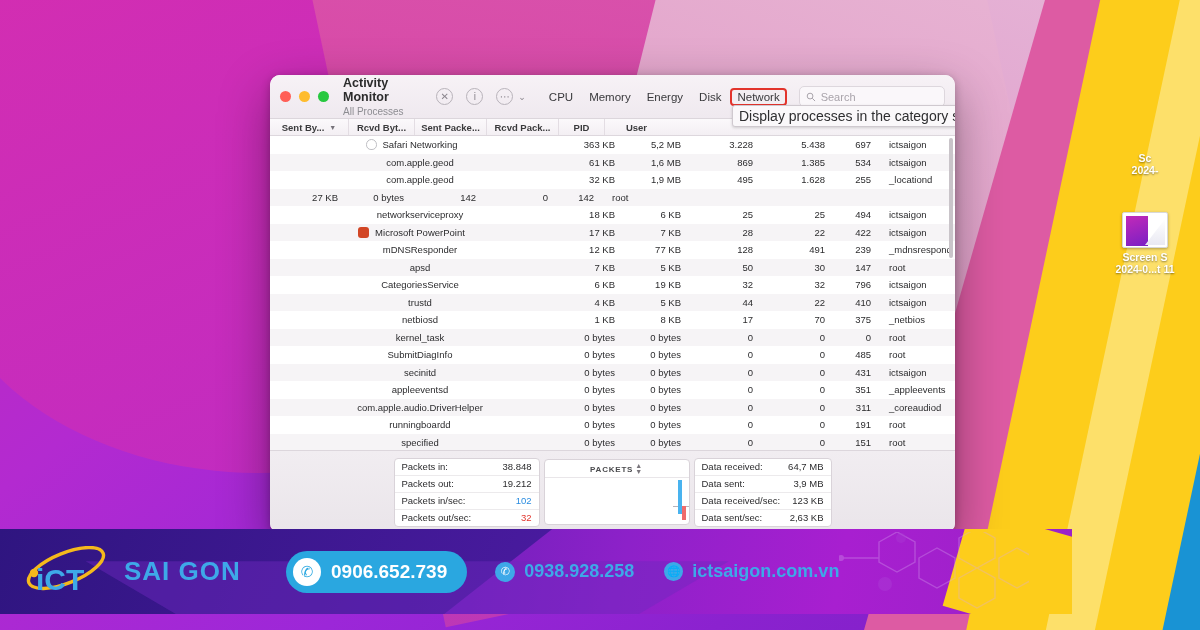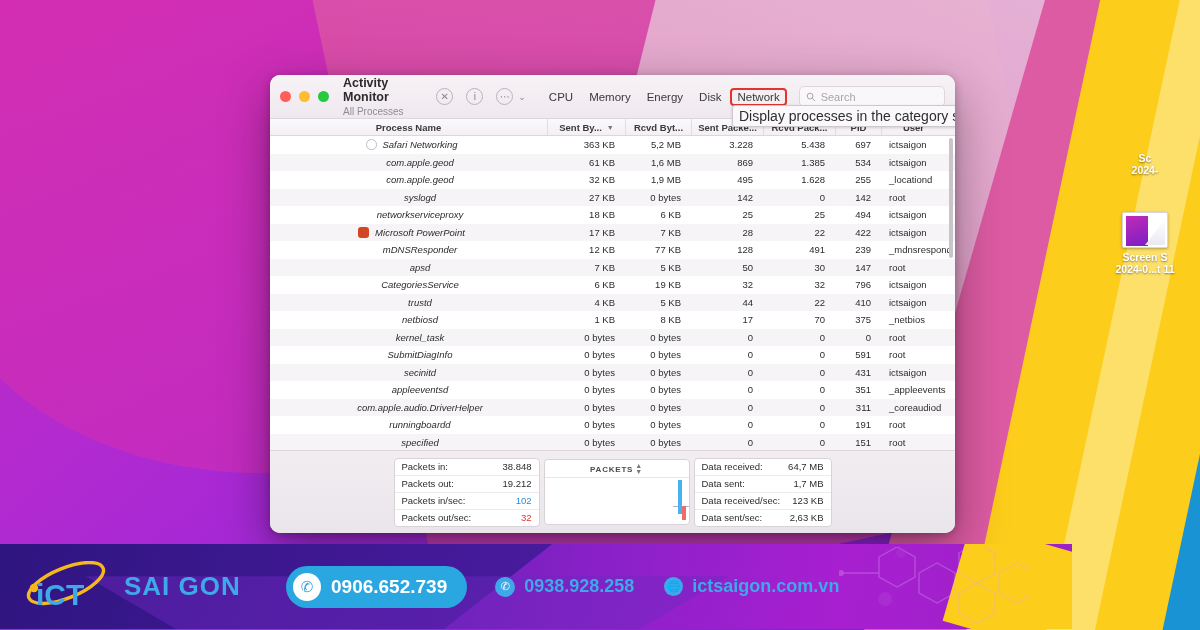--- a/index.html
+++ b/index.html
@@ -139,21 +139,21 @@
   .c-rpk    { width: 72px; }
   .c-pid    { width: 46px; }
   .c-user   { width: 64px; }
 
   .tbody { height: 316px; overflow: hidden; position: relative; }
   .row {
     display: flex; height: 17.5px; align-items: center; font-size: 9.5px; color: #2c2c2e;
   }
   .row.alt { background: #f6f4f6; }
   .row .cell { display: flex; align-items: center; height: 100%; }
-  .row .c-name { justify-content: flex-start; padding-left: 6px; gap: 6px; font-style: italic; }
+  .row .c-name { justify-content: flex-start; padding-left: 6px; gap: 6px; }
   .row .c-sent, .row .c-rcvd, .row .c-spk, .row .c-rpk, .row .c-pid {
     justify-content: flex-end; padding-right: 10px;
   }
   .row .c-user { justify-content: flex-start; padding-left: 8px; }
 
   .pico { width: 11px; height: 11px; flex: none; }
   .pico.safari {
     border: 1.4px solid #bfbfc4; border-radius: 50% 50% 45% 45%;
   }
   .pico.ppt { border-radius: 3px; background: #d24625; }
@@ -203,21 +203,21 @@
     position: absolute; right: 3px; bottom: 4px; width: 4px; height: 14px;
     background: #f06c6c;
   }
   .baseline {
     position: absolute; right: 0; bottom: 17px; width: 16px; height: 1.5px;
     background: #b8b3ba;
   }
 
   
   #banner {
-    position: absolute; left: 0; bottom: 1px; width: 1072px; height: 85px;
+    position: absolute; left: 0; bottom: 16px; width: 1072px; height: 85px;
     overflow: hidden;
     background: linear-gradient(100deg,#3a1a8f 0%,#5a1fb0 28%,#8d21c9 58%,#a81fd0 78%,#9a22c8 100%);
   }
   .bn-shape1 {
     position: absolute; left: 0; top: 0; width: 56%; height: 100%;
     background: linear-gradient(110deg,#2f1580 0%,#4c1ba2 100%);
     clip-path: polygon(0 0, 92% 0, 74% 100%, 0 100%);
   }
   .bn-shape2 {
     position: absolute; left: 8%; bottom: 0; width: 60%; height: 62%;
@@ -327,21 +327,20 @@
         <circle cx="6.5" cy="6.5" r="4.6" fill="none" stroke="#a9a4ab" stroke-width="1.6"></circle>
         <line x1="10" y1="10" x2="14.5" y2="14.5" stroke="#a9a4ab" stroke-width="1.6"></line>
       </svg>
       <span class="ph">Search</span>
     </div>
 
     <div class="tooltip">Display processes in the category specified</div>
   </div>
 
   <div class="thead">
-    <div class="c c-name">Process Name</div>
     <div class="c c-sent">
       <span>Sent By...</span>
       <span style="margin-left:5px;font-size:7px;color:#76727a;">▼</span>
     </div>
     <div class="c c-rcvd">Rcvd Byt...</div>
     <div class="c c-spk">Sent Packe...</div>
     <div class="c c-rpk">Rcvd Pack...</div>
     <div class="c c-pid">PID</div>
     <div class="c c-user">User</div>
   </div>
@@ -378,24 +377,20 @@
           <span>com.apple.geod</span>
         </div>
         <div class="cell c-sent">32 KB</div>
         <div class="cell c-rcvd">1,9 MB</div>
         <div class="cell c-spk">495</div>
         <div class="cell c-rpk">1.628</div>
         <div class="cell c-pid">255</div>
         <div class="cell c-user">_locationd</div>
       </div>
       <div class="row alt">
-        <div class="cell c-name">
-          <span class="pico"></span>
-          <span>syslogd</span>
-        </div>
         <div class="cell c-sent">27 KB</div>
         <div class="cell c-rcvd">0 bytes</div>
         <div class="cell c-spk">142</div>
         <div class="cell c-rpk">0</div>
         <div class="cell c-pid">142</div>
         <div class="cell c-user">root</div>
       </div>
       <div class="row">
         <div class="cell c-name">
           <span class="pico"></span>
@@ -494,21 +489,21 @@
       </div>
       <div class="row">
         <div class="cell c-name">
           <span class="pico"></span>
           <span>SubmitDiagInfo</span>
         </div>
         <div class="cell c-sent">0 bytes</div>
         <div class="cell c-rcvd">0 bytes</div>
         <div class="cell c-spk">0</div>
         <div class="cell c-rpk">0</div>
-        <div class="cell c-pid">591</div>
+        <div class="cell c-pid">485</div>
         <div class="cell c-user">root</div>
       </div>
       <div class="row alt">
         <div class="cell c-name">
           <span class="pico"></span>
           <span>secinitd</span>
         </div>
         <div class="cell c-sent">0 bytes</div>
         <div class="cell c-rcvd">0 bytes</div>
         <div class="cell c-spk">0</div>
@@ -596,21 +591,21 @@
       <div class="bar-out"></div>
     </div>
 
     <div class="statbox wide" id="data-stats">
         <div class="statrow">
           <span>Data received:</span>
           <span class="v">64,7 MB</span>
         </div>
         <div class="statrow">
           <span>Data sent:</span>
-          <span class="v">1,7 MB</span>
+          <span class="v">3,9 MB</span>
         </div>
         <div class="statrow">
           <span>Data received/sec:</span>
           <span class="v">123 KB</span>
         </div>
         <div class="statrow">
           <span>Data sent/sec:</span>
           <span class="v">2,63 KB</span>
         </div>
       </div>

